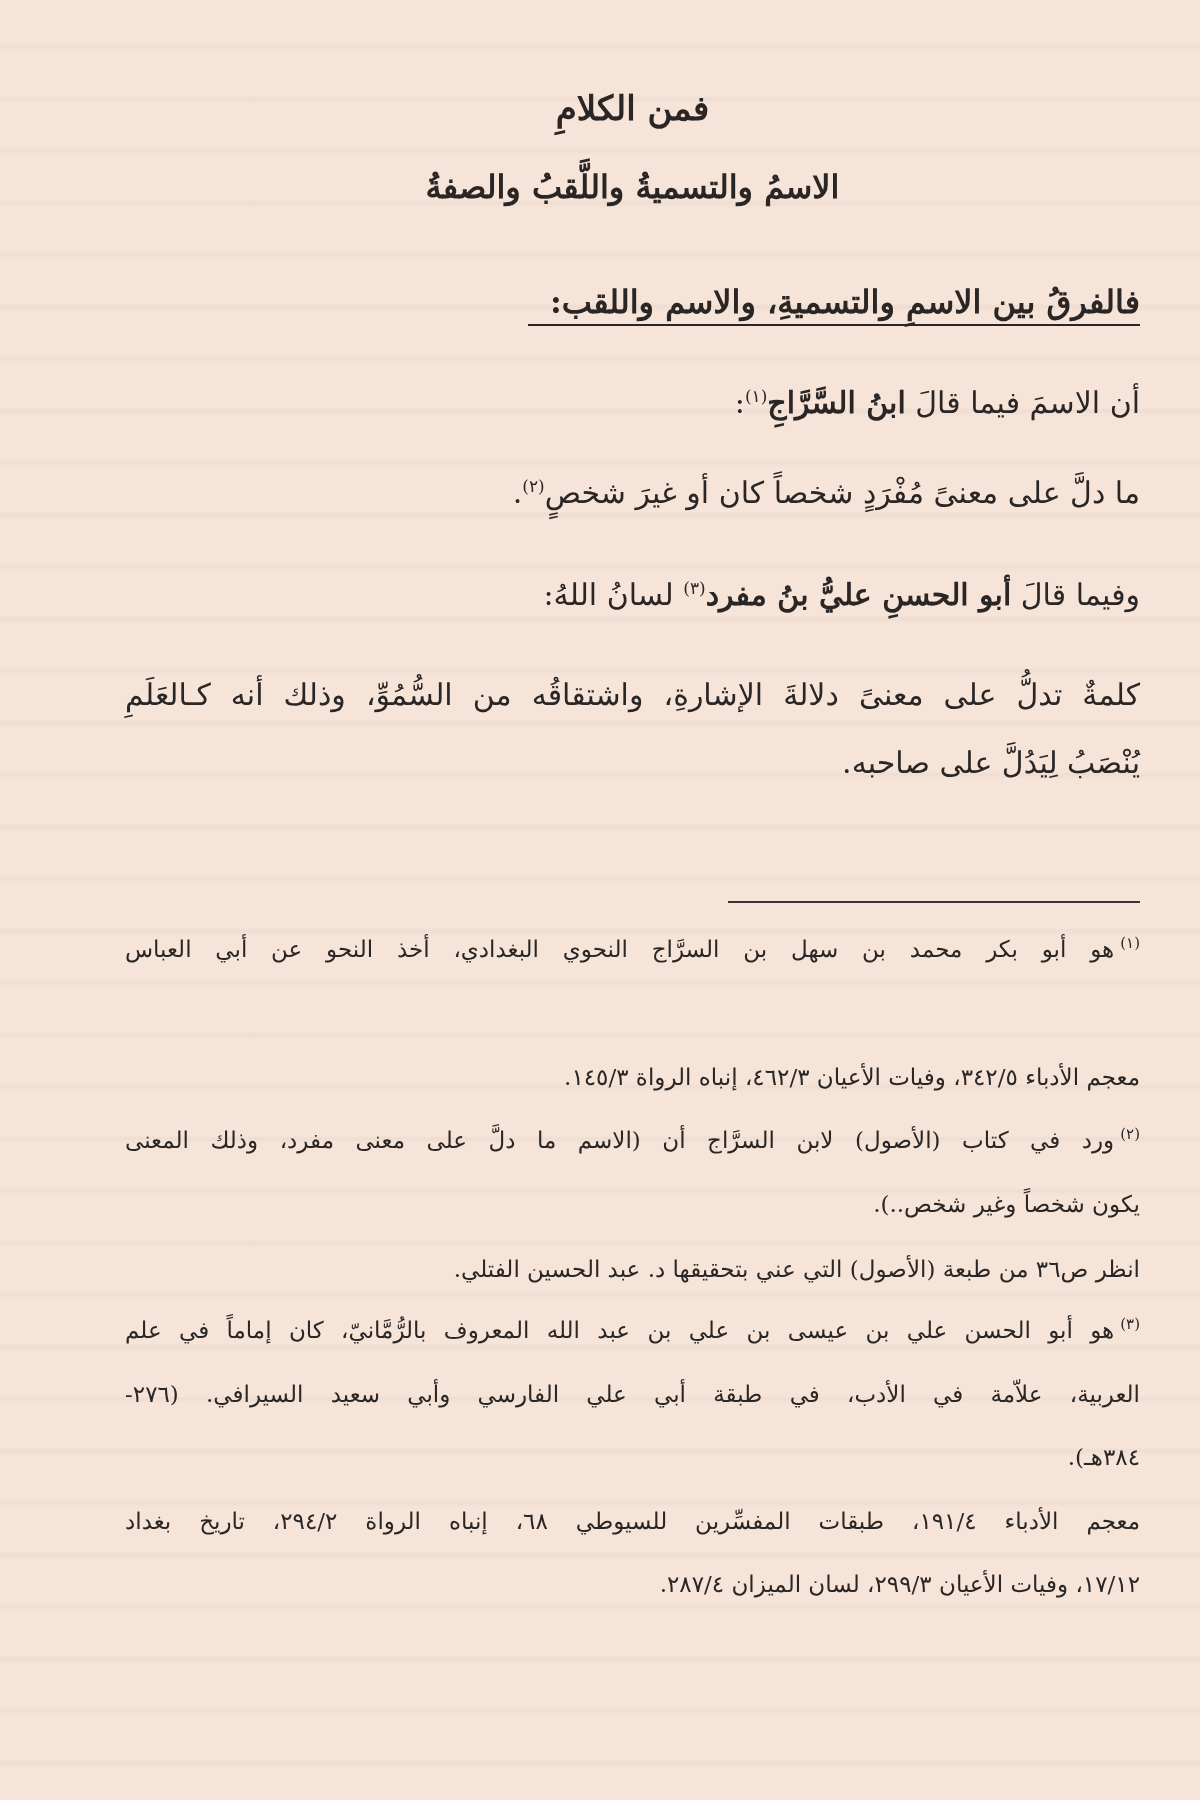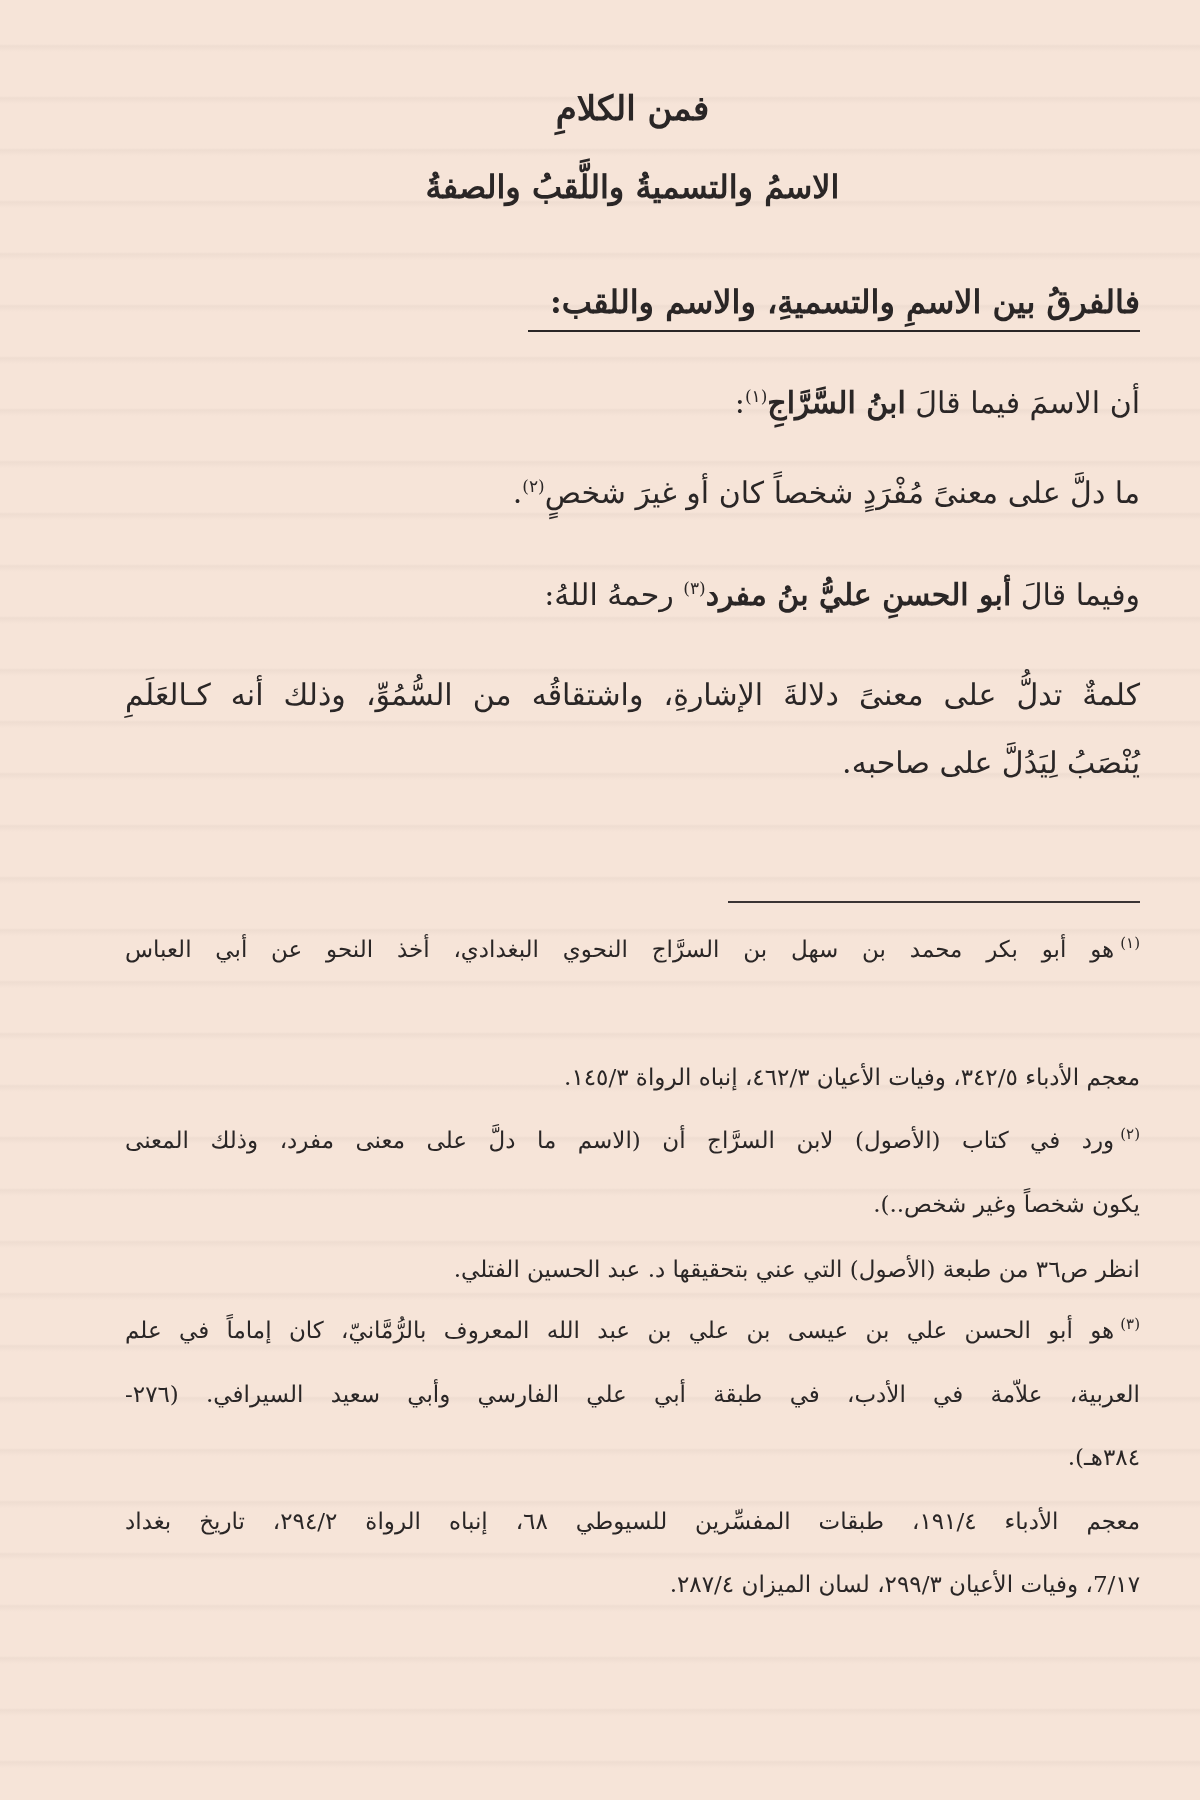--- a/index.html
+++ b/index.html
@@ -51,21 +51,20 @@
   .subheading {
     position: absolute;
     top: 282px;
     right: 0;
     width: 612px;
     font-size: 32px;
     font-weight: bold;
     line-height: 1.3;
     text-align: right;
     border-bottom: 2px solid #2a2626;
-    padding-bottom: 6px;
   }
   .body-line {
     position: absolute;
     right: 0;
     left: 0;
     font-size: 30px;
     line-height: 1.3;
     text-align: right;
   }
   .body-line.justify {
@@ -128,21 +127,21 @@
 
   <div class="body-line" style="top:383px;">
     <span>أن الاسمَ فيما قالَ </span><span class="bold">ابنُ السَّرَّاجِ</span><sup class="fn">(١)</sup><span>:</span>
   </div>
 
   <div class="body-line" style="top:473px;">
     <span>ما دلَّ على معنىً مُفْرَدٍ شخصاً كان أو غيرَ شخصٍ</span><sup class="fn">(٢)</sup><span>.</span>
   </div>
 
   <div class="body-line" style="top:575px;">
-    <span>وفيما قالَ </span><span class="bold">أبو الحسنِ عليُّ بنُ مفرد</span><sup class="fn">(٣)</sup><span> رحمهُ اللهُ:</span>
+    <span>وفيما قالَ </span><span class="bold">أبو الحسنِ عليُّ بنُ مفرد</span><sup class="fn">(٣)</sup><span> لسانُ اللهُ:</span>
   </div>
 
   <div class="body-line justify" style="top:675px;">كلمةٌ تدلُّ على معنىً دلالةَ الإشارةِ، واشتقاقُه من السُّمُوِّ، وذلك أنه كـالعَلَمِ</div>
 
   <div class="body-line" style="top:743px;">يُنْصَبُ لِيَدُلَّ على صاحبه.</div>
 
   <div class="fn-separator"></div>
 
   <div class="footnote-line justify" style="top:935px;">
     <span class="fn-mark">(١)</span><span>هو أبو بكر محمد بن سهل بن السرَّاج النحوي البغدادي، أخذ النحو عن أبي العباس</span>
@@ -154,16 +153,16 @@
   </div>
   <div class="footnote-line" style="top:1190px;">يكون شخصاً وغير شخص..).</div>
   <div class="footnote-line" style="top:1255px;">انظر ص٣٦ من طبعة (الأصول) التي عني بتحقيقها د. عبد الحسين الفتلي.</div>
 
   <div class="footnote-line justify" style="top:1316px;">
     <span class="fn-mark">(٣)</span><span>هو أبو الحسن علي بن عيسى بن علي بن عبد الله المعروف بالرُّمَّانيّ، كان إماماً في علم</span>
   </div>
   <div class="footnote-line justify" style="top:1380px;">العربية، علاّمة في الأدب، في طبقة أبي علي الفارسي وأبي سعيد السيرافي. (٢٧٦-</div>
   <div class="footnote-line" style="top:1443px;">٣٨٤هـ).</div>
   <div class="footnote-line justify" style="top:1507px;">معجم الأدباء ١٩١/٤، طبقات المفسِّرين للسيوطي ٦٨، إنباه الرواة ٢٩٤/٢، تاريخ بغداد</div>
-  <div class="footnote-line" style="top:1570px;">١٧/7، وفيات الأعيان ٢٩٩/٣، لسان الميزان ٢٨٧/٤.</div>
+  <div class="footnote-line" style="top:1570px;">١٧/١٢، وفيات الأعيان ٢٩٩/٣، لسان الميزان ٢٨٧/٤.</div>
 
 
 </div>
 
 </body></html>

